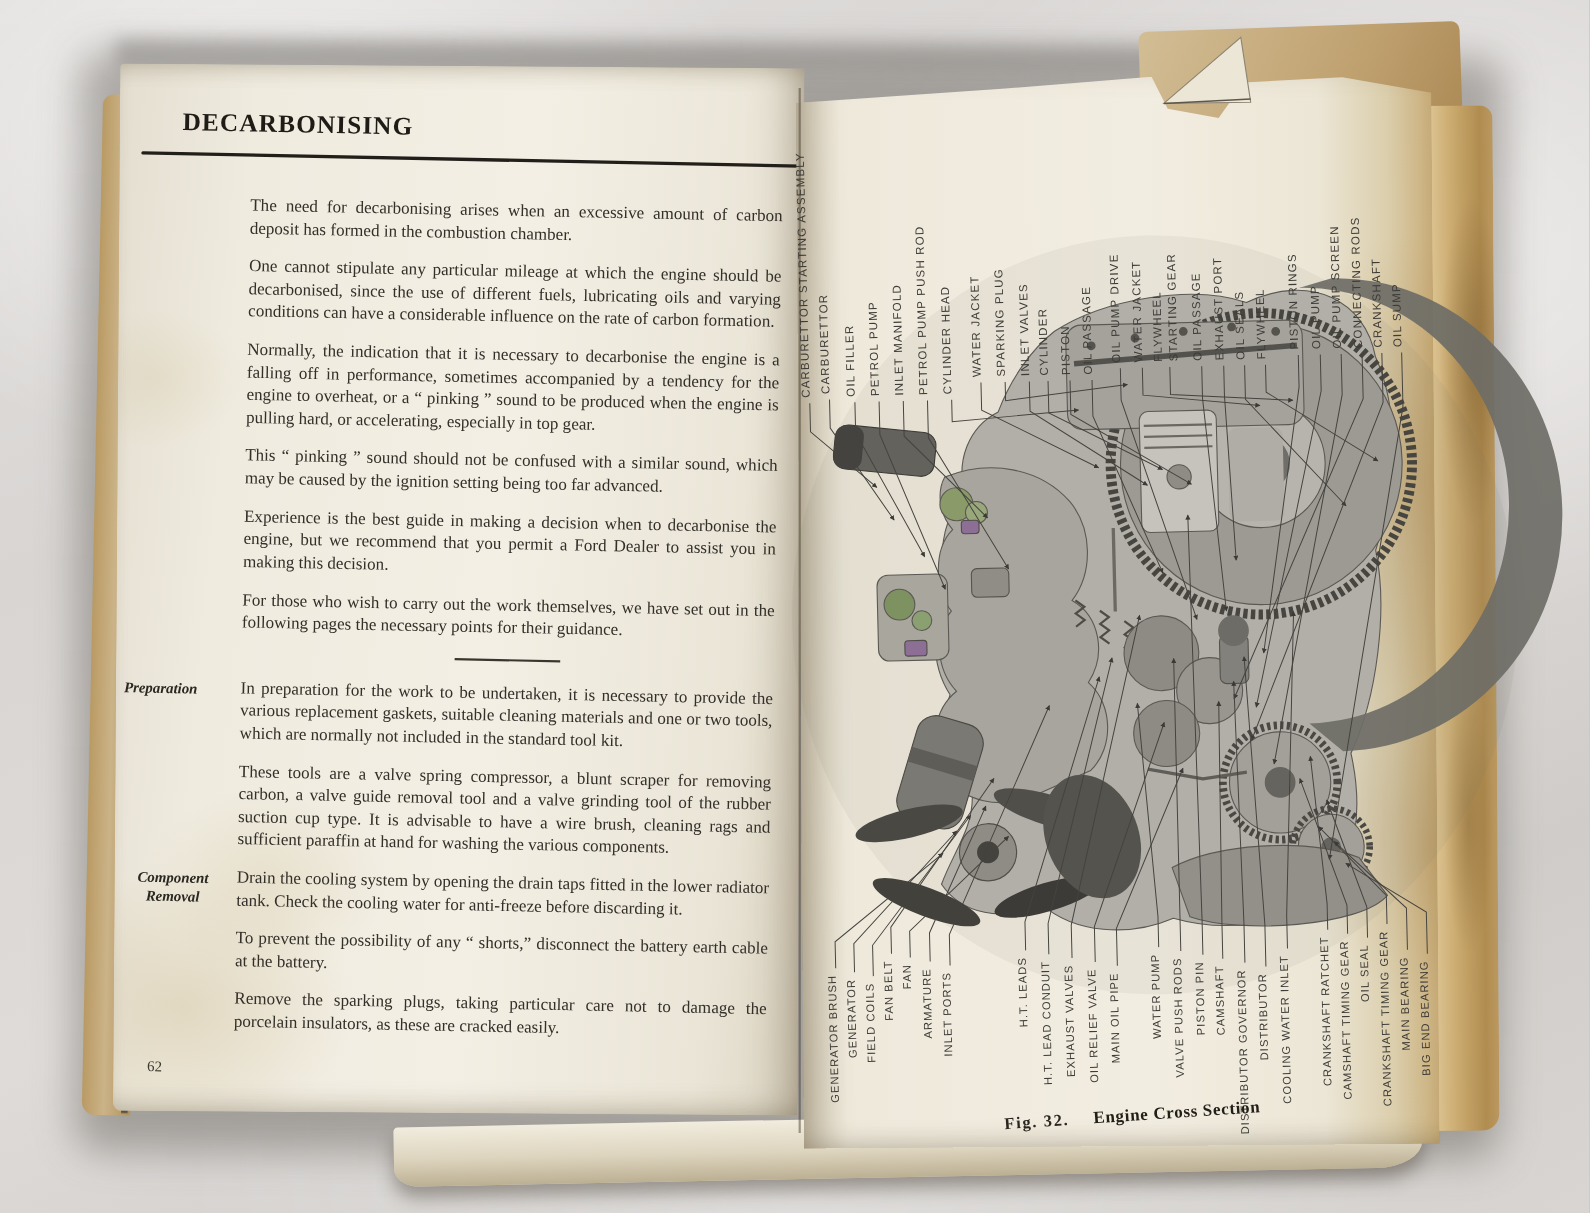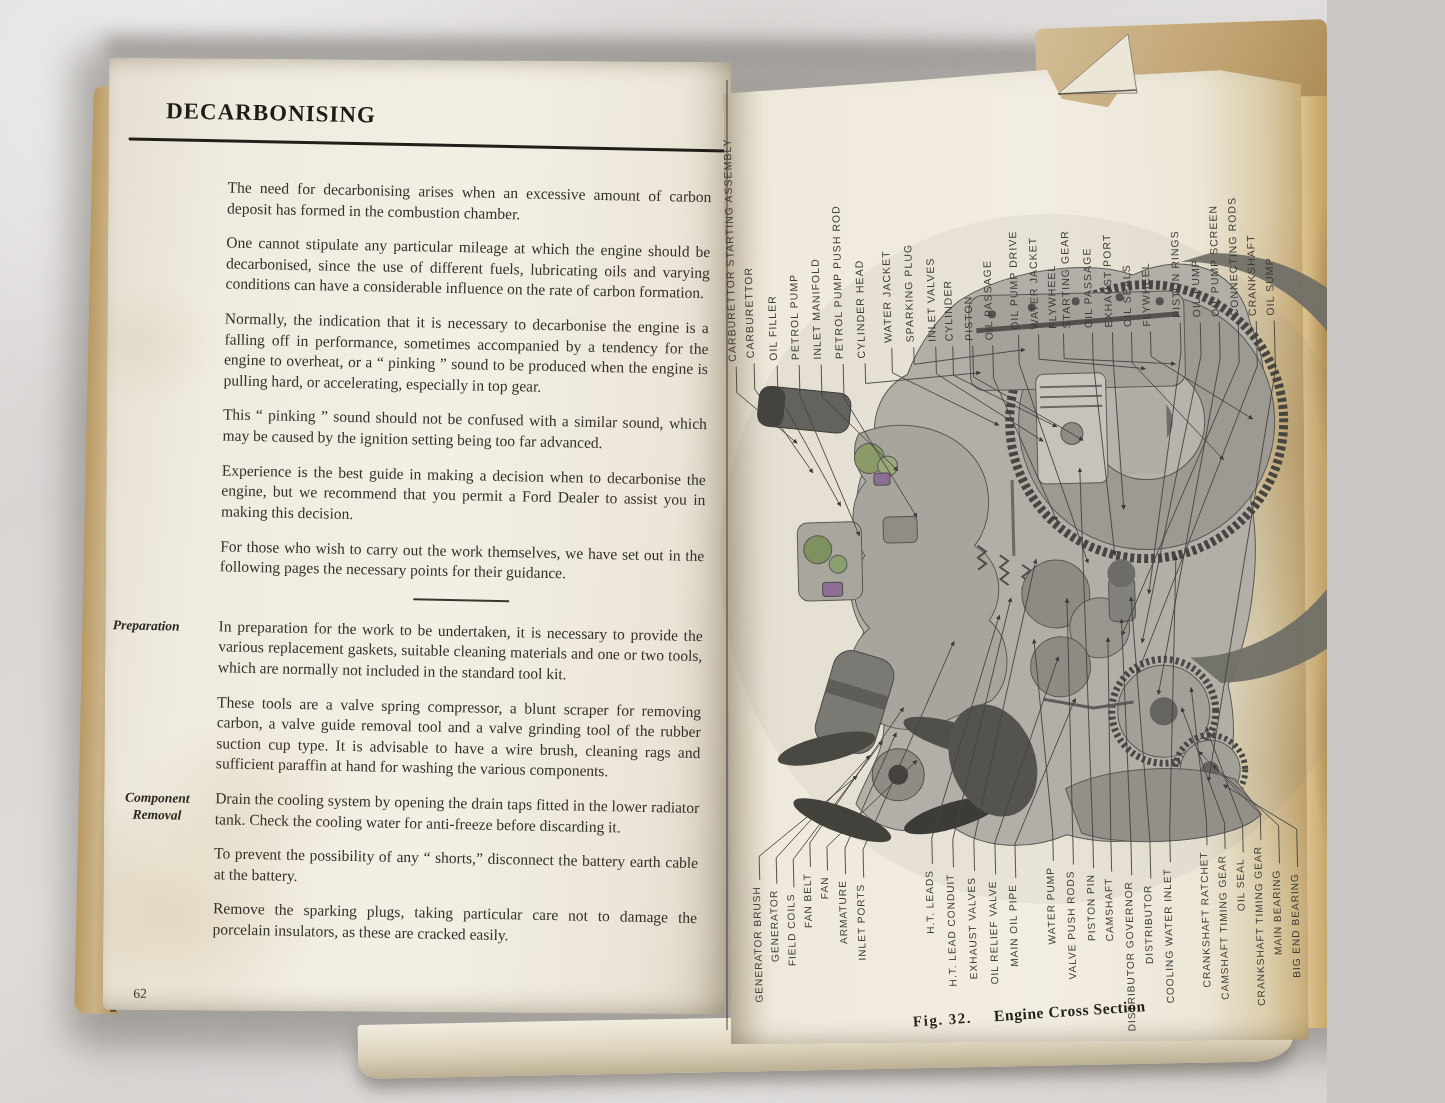--- a/index.html
+++ b/index.html
@@ -1,16 +1,16 @@
 <!DOCTYPE html>
 <html><head>
 <meta charset="utf-8">
 <style>
   html,body{margin:0;padding:0;background:#c9c6c3;}
-  .scene{position:relative;width:1327px;height:1103px;overflow:hidden;
+  .scene{position:relative;width:1445px;height:1103px;overflow:hidden;
     font-family:"Liberation Serif",serif;
     background:
       radial-gradient(620px 420px at 18% 12%, rgba(255,255,255,.55), transparent 70%),
       radial-gradient(700px 500px at 88% 20%, rgba(255,255,255,.5), transparent 70%),
       radial-gradient(800px 600px at 50% 95%, rgba(255,255,255,.35), transparent 70%),
       linear-gradient(155deg,#e3e1df 0%,#d8d5d3 30%,#dedbd9 55%,#cfccc9 80%,#d8d5d2 100%);}
   .book-shadow{position:absolute;left:70px;top:50px;width:1295px;height:1000px;
     background:rgba(70,65,58,.38);filter:blur(18px);border-radius:24px;transform:rotate(.3deg);}
   .top-shadow{position:absolute;left:105px;top:40px;width:1200px;height:26px;
     background:#8f8c88;filter:blur(8px);opacity:.6;transform:rotate(.4deg);}
@@ -45,21 +45,21 @@
     letter-spacing:1px;color:#1f1c17;font-family:"Liberation Serif",serif;}
   .heading-rule{position:absolute;left:20px;top:80px;width:600px;height:3px;background:#221f1a;border-radius:2px;}
   .body-col{position:absolute;left:120px;top:118px;width:484px;font-size:15.5px;line-height:1.33;text-align:justify;}
   .para{margin:0 0 14px 0;}
   .divider{width:96px;height:2px;background:#3a362f;margin:17px auto 20px auto;}
   .section{position:relative;}
   .side-label{position:absolute;left:-106px;top:3px;width:96px;font-size:13.5px;font-weight:bold;
     font-style:italic;color:#2b2721;line-height:1.25;}
   .side-label.two{text-align:center;}
   .side-label.two span{display:block;}
-  .page-number{position:absolute;left:42px;top:928px;font-size:13.5px;color:#3c3830;}
+  .page-number{position:absolute;left:42px;top:904px;font-size:13.5px;color:#3c3830;}
   .page-right{left:727px;top:70px;width:578px;height:972px;transform:rotate(-.45deg);
     clip-path:polygon(0 2.2%,33% 1%,56% 0,58.5% 3%,66.5% 3.9%,70.5% .6%,86% .2%,100% 1.7%,100% 100%,0 100%);
     background:
       radial-gradient(200px 300px at 97% 38%, rgba(160,118,58,.25), transparent 75%),
       radial-gradient(130px 200px at 99% 72%, rgba(150,110,52,.22), transparent 75%),
       linear-gradient(90deg,#ddd5c2 0%,#eee9db 7%,#f2ede1 55%,#ece6d6 82%,#dbceac 93%,#c9ad79 100%);
     box-shadow:inset 28px 0 34px -18px rgba(95,80,55,.42), inset 0 -16px 22px -14px rgba(100,85,58,.32);}
   .gutter-line{position:absolute;left:726px;top:80px;width:2px;height:950px;background:rgba(58,48,33,.45);filter:blur(.6px);}
   
   .figure-svg{position:absolute;left:0;top:0;width:1445px;height:1103px;pointer-events:none;}

